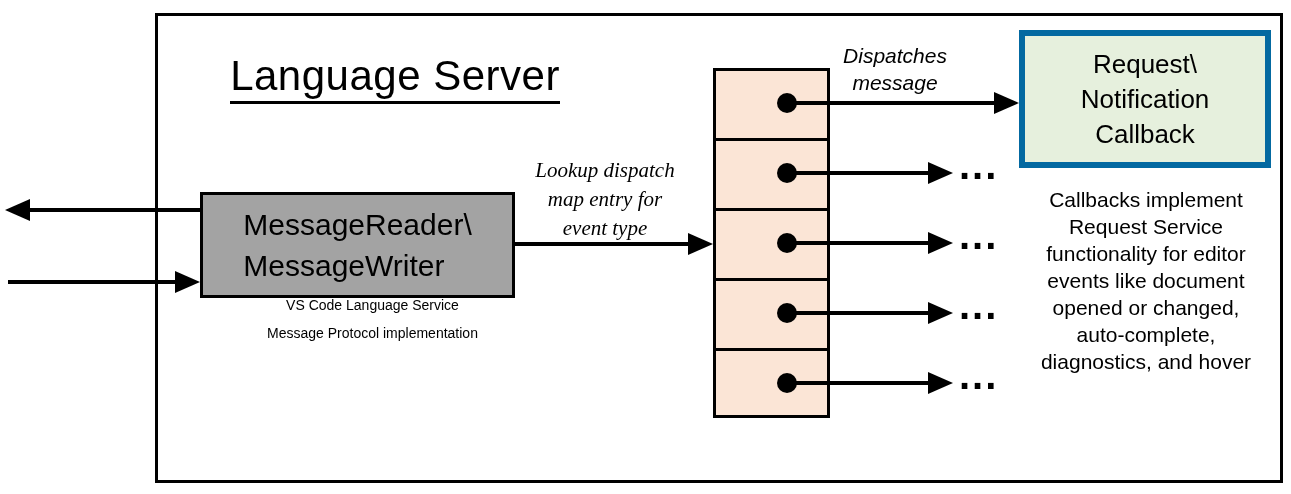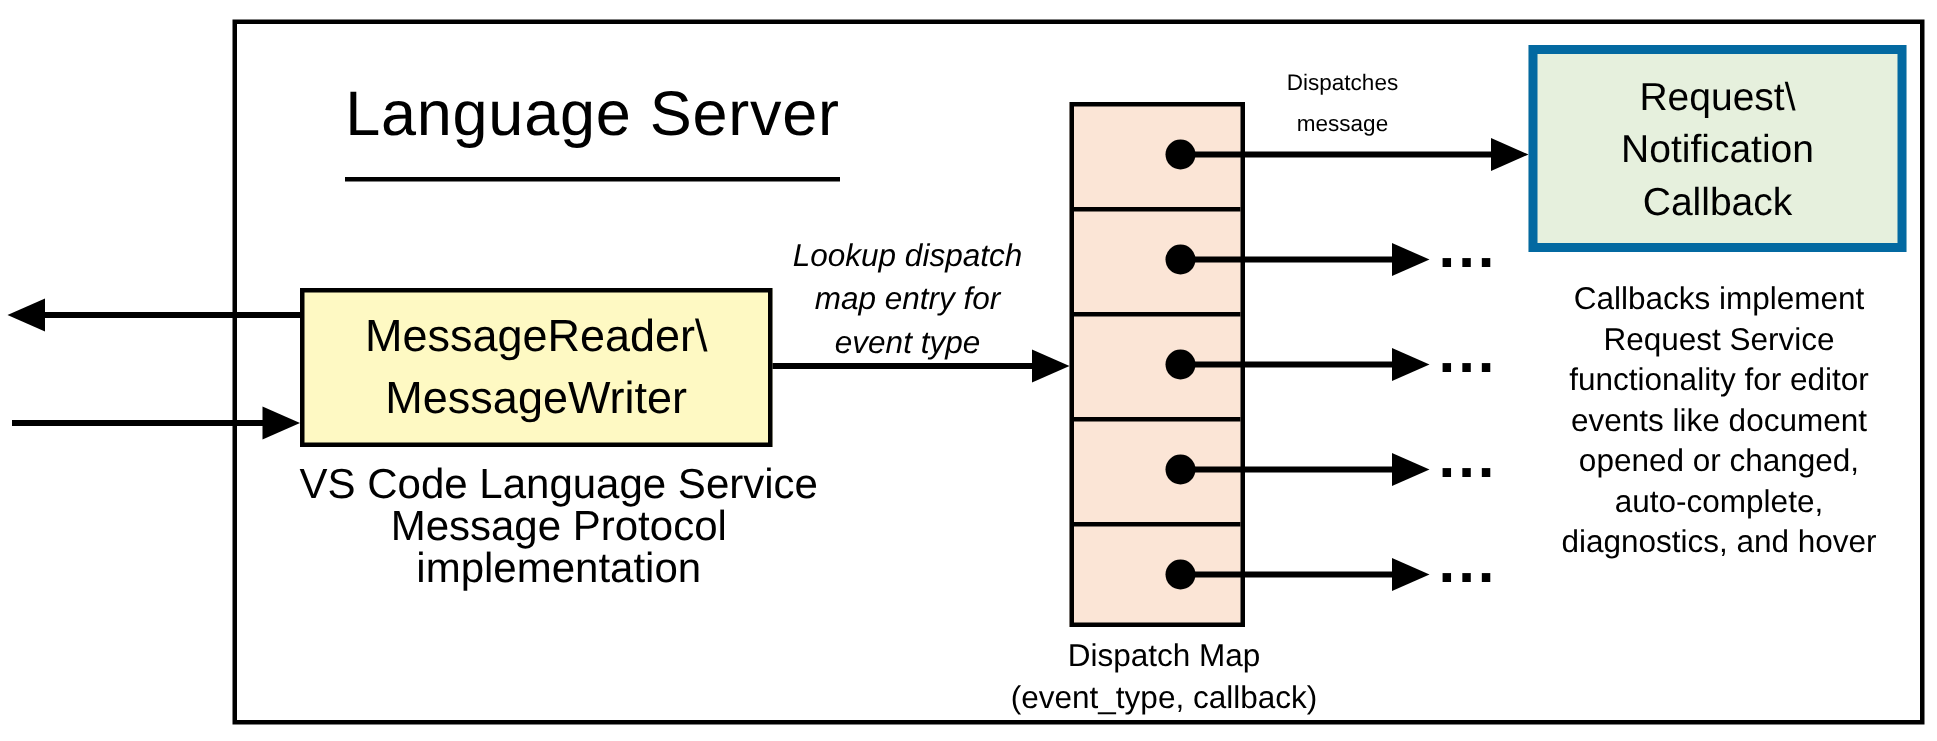--- a/index.html
+++ b/index.html
@@ -24,49 +24,49 @@
 
   .title {
     position: absolute;
     left: 225px; top: 52px; width: 340px;
     text-align: center;
     font-size: 42px;
     letter-spacing: 0.5px;
   }
   .title-text {
     border-bottom: 3px solid #000;
-    padding-bottom: 19px;
+    padding-bottom: 2px;
   }
 
   .lbl { white-space: pre-line; text-align: center; position: absolute; }
 
   .io-label {
     left: 8px; top: 220px; width: 160px;
     font-style: italic; font-size: 23px; line-height: 28px;
   }
 
   .reader-box {
     position: absolute;
     left: 200px; top: 192px; width: 315px; height: 106px;
-    background: #fef9c3;
+    background: #a3a3a3;
     border: 3px solid #000;
     display: flex; align-items: center; justify-content: center;
-    text-align: center;
+    text-align: left;
     font-size: 30px; line-height: 41px;
     white-space: pre-line;
   }
 
   .reader-caption {
-    left: 195px; top: 309px; width: 355px;
-    font-size: 28px; line-height: 28px;
+    left: 195px; top: 291px; width: 355px;
+    font-size: 14px; line-height: 28px;
   }
 
   .lookup-label {
     left: 500px; top: 156px; width: 210px;
-    font-style: italic; font-size: 21px; line-height: 29px;
+    font-style: italic; font-size: 21px; line-height: 29px; font-family: Liberation Serif, serif;
   }
 
   .dispatch-map {
     position: absolute;
     left: 713px; top: 68px; width: 117px; height: 350px;
     background: #fbe5d6;
     border: 3px solid #000;
   }
   .cell-divider {
     position: absolute;
@@ -74,21 +74,21 @@
     background: #000;
   }
 
   .dispatch-caption {
     left: 650px; top: 424px; width: 252px;
     font-size: 21px; line-height: 28px;
   }
 
   .dispatches-label {
     left: 825px; top: 42px; width: 140px;
-    font-size: 15px; line-height: 27px;
+    font-style: italic; font-size: 21px; line-height: 27px;
   }
 
   .callback-box {
     position: absolute;
     left: 1019px; top: 30px; width: 252px; height: 138px;
     background: #e6f0dd;
     border: 6px solid #0369a1;
     display: flex; align-items: center; justify-content: center;
     text-align: center;
     font-size: 26px; line-height: 35px;
@@ -140,22 +140,20 @@
 map entry for
 event type</div>
 
   <div class="dispatch-map">
     <div class="cell-divider" style="top:67px"></div>
     <div class="cell-divider" style="top:137px"></div>
     <div class="cell-divider" style="top:207px"></div>
     <div class="cell-divider" style="top:277px"></div>
   </div>
 
-  <div class="lbl dispatch-caption">Dispatch Map
-(event_type, callback)</div>
 
   <div class="lbl dispatches-label">Dispatches
 message</div>
 
   <div class="callback-box">Request\
 Notification
 Callback</div>
 
   <div class="lbl callbacks-caption">Callbacks implement
 Request Service

